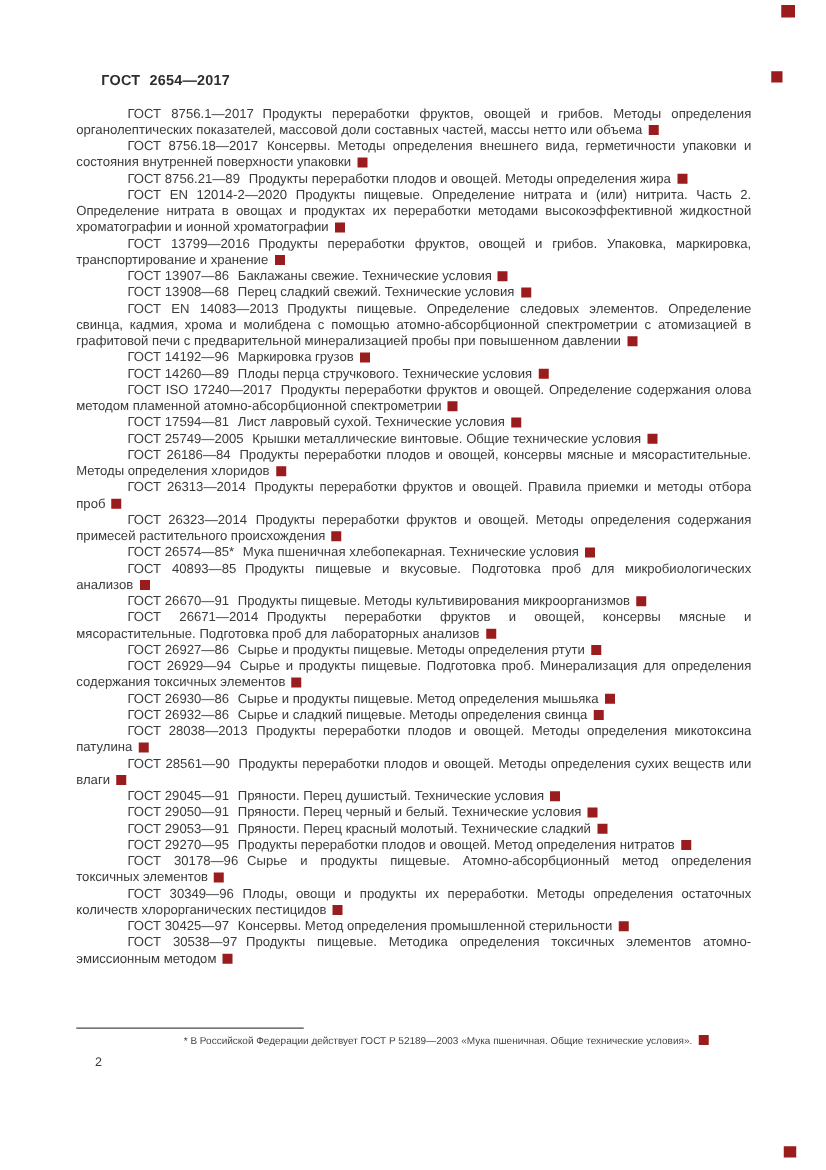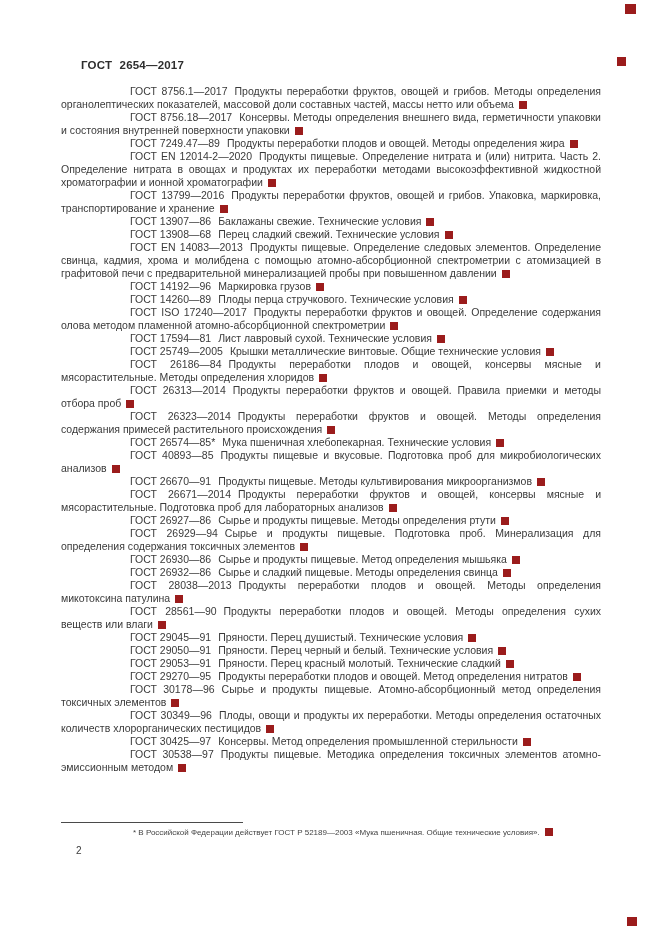--- a/index.html
+++ b/index.html
@@ -21,38 +21,38 @@
   .refs {
     position: absolute; left: 61px; top: 85px; width: 540px;
   }
   .ref {
     margin: 0; padding: 0;
     font-size: 10.5px; line-height: 13px;
     text-align: justify;
     text-indent: 41px;
     color: var(--text-color);
   }
-  .ref .code { margin-right: 7px; white-space: nowrap; margin-left: 28px; }
+  .ref .code { margin-right: 7px; white-space: nowrap; }
   .pmark {
     display: inline-block;
     width: 8px; height: 8px;
     background: var(--marker-color);
     margin-left: 5px;
     vertical-align: -1px;
   }
   .corner-marker { position: absolute; background: var(--marker-color); }
   .marker-top-right { left: 625px; top: 4px; width: 11px; height: 10px; }
   .marker-header-right { left: 617px; top: 57px; width: 9px; height: 9px; }
   .marker-bottom-right { left: 627px; top: 917px; width: 10px; height: 9px; }
   .footnote-separator {
     position: absolute; left: 61px; top: 822px;
     width: 182px; height: 1px; background: #4a4a4a;
   }
   .footnote {
-    position: absolute; left: 61px; top: 827px; width: 548px;
+    position: absolute; left: 75px; top: 827px; width: 548px;
     margin: 0;
     font-size: 8px; line-height: 11px;
     text-indent: 72px;
     color: #444444;
   }
   .page-number {
     position: absolute; left: 76px; top: 845px;
     font-size: 10px; color: #3a3a3a;
   }
 </style>
@@ -63,21 +63,21 @@
 
 <div class="corner-marker marker-top-right"></div>
 <div class="corner-marker marker-header-right"></div>
 <div class="corner-marker marker-bottom-right"></div>
 
 <main class="refs">
   <p class="ref"><span class="code">ГОСТ 8756.1—2017</span><span class="title">Продукты переработки фруктов, овощей и грибов. Методы определения органолептических показателей, массовой доли составных частей, массы нетто или объема</span><span class="pmark"></span></p>
 
   <p class="ref"><span class="code">ГОСТ 8756.18—2017</span><span class="title">Консервы. Методы определения внешнего вида, герметичности упаковки и состояния внутренней поверхности упаковки</span><span class="pmark"></span></p>
 
-  <p class="ref"><span class="code">ГОСТ 7249.47—89</span><span class="title">Продукты переработки плодов и овощей. Методы определения жира</span><span class="pmark"></span></p>
+  <p class="ref"><span class="code">ГОСТ 8756.21—89</span><span class="title">Продукты переработки плодов и овощей. Методы определения жира</span><span class="pmark"></span></p>
 
   <p class="ref"><span class="code">ГОСТ EN 12014-2—2020</span><span class="title">Продукты пищевые. Определение нитрата и (или) нитрита. Часть 2. Определение нитрата в овощах и продуктах их переработки методами высокоэффективной жидкостной хроматографии и ионной хроматографии</span><span class="pmark"></span></p>
 
   <p class="ref"><span class="code">ГОСТ 13799—2016</span><span class="title">Продукты переработки фруктов, овощей и грибов. Упаковка, маркировка, транспортирование и хранение</span><span class="pmark"></span></p>
 
   <p class="ref"><span class="code">ГОСТ 13907—86</span><span class="title">Баклажаны свежие. Технические условия</span><span class="pmark"></span></p>
 
   <p class="ref"><span class="code">ГОСТ 13908—68</span><span class="title">Перец сладкий свежий. Технические условия</span><span class="pmark"></span></p>
 
   <p class="ref"><span class="code">ГОСТ EN 14083—2013</span><span class="title">Продукты пищевые. Определение следовых элементов. Определение свинца, кадмия, хрома и молибдена с помощью атомно-абсорбционной спектрометрии с атомизацией в графитовой печи с предварительной минерализацией пробы при повышенном давлении</span><span class="pmark"></span></p>

